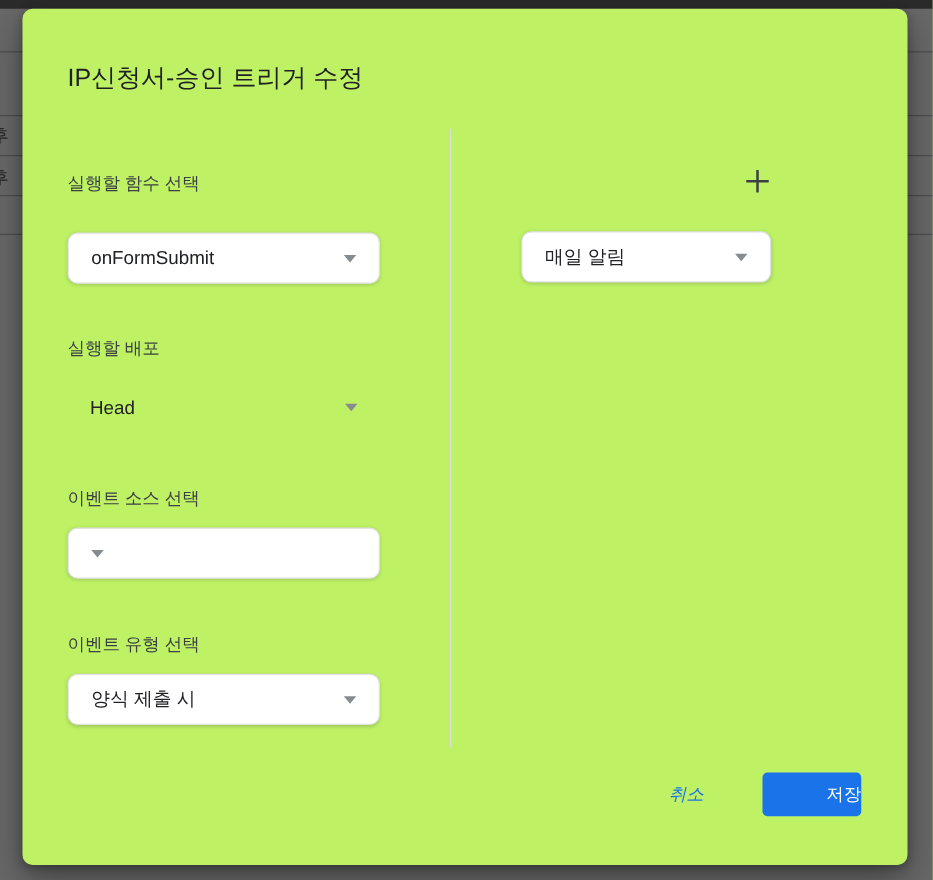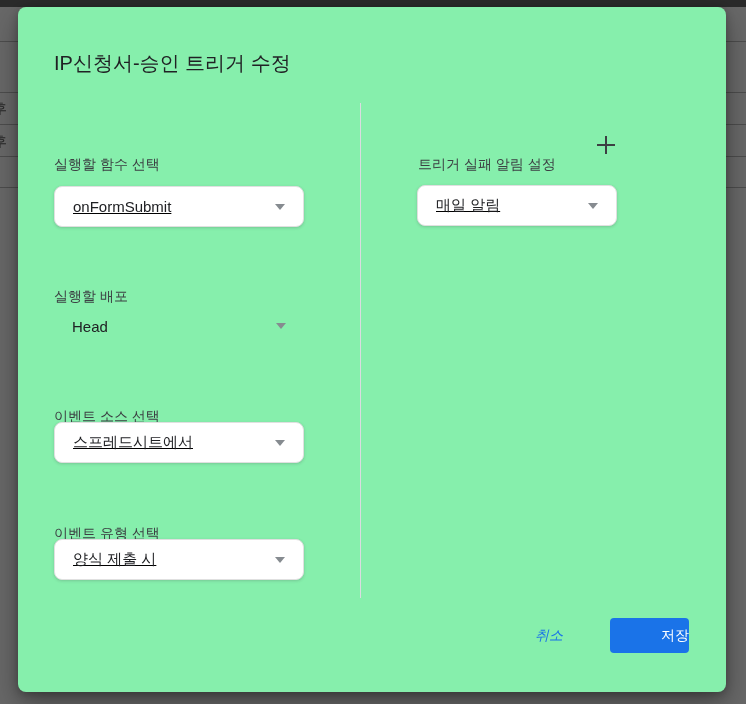--- a/index.html
+++ b/index.html
@@ -11,36 +11,36 @@
   .screen { position:relative; width:746px; height:704px; overflow:hidden; background:#686868; }
 
   
   .bg-topbar { position:absolute; left:0; top:0; width:746px; height:7px; background:#2b2b2b; }
   .bg-line { position:absolute; left:0; width:746px; height:1px; background:#4d4d4d; }
   .bg-row-text { position:absolute; left:-7px; color:#262626; font-size:14px; line-height:18px; }
 
   
   .dialog {
     position:absolute; left:18px; top:7px; width:708px; height:685px;
-    background:#86efac; border-radius:8px;
+    background:#bef264; border-radius:8px;
     box-shadow:0 12px 28px rgba(0,0,0,0.35), 0 2px 8px rgba(0,0,0,0.25);
   }
   .dialog-title {
     position:absolute; left:36px; top:42px;
     font-size:20px; line-height:28px; color:#202124; font-weight:400;
   }
   .v-divider { position:absolute; left:342px; top:96px; width:1px; height:495px; background:#dadce0; }
 
-  .field-label { position:absolute; font-size:14px; line-height:20px; color:#3c4043;margin-top:18px; }
+  .field-label { position:absolute; font-size:14px; line-height:20px; color:#3c4043; }
 
   .select-box {
     position:absolute; width:250px; height:41px;
     background:#fff; border:1px solid #e0e0e0; border-radius:8px;
     box-shadow:0 1px 3px rgba(60,64,67,0.22);
-    display:flex; align-items:center; padding:0 18px; cursor:pointer;text-decoration:underline;
+    display:flex; align-items:center; padding:0 18px; cursor:pointer;
   }
   .select-plain {
     position:absolute; width:250px; height:30px;
     display:flex; align-items:center; padding:0 18px; cursor:pointer;justify-content:flex-end;
   }
   .select-value { font-size:15px; color:#202124; flex:1; white-space:nowrap; }
   .dd-arrow {
     width:0; height:0; flex:none;
     border-left:5.5px solid transparent; border-right:5.5px solid transparent;
     border-top:6px solid #868b90;
@@ -89,31 +89,29 @@
     </div>
 
     <div class="field-label" style="left:36px; top:261px">실행할 배포</div>
     <div class="select-plain" style="left:36px; top:304px">
       <span class="select-value">Head</span>
       <span class="dd-arrow"></span>
     </div>
 
     <div class="field-label" style="left:36px; top:381px">이벤트 소스 선택</div>
     <div class="select-box" style="left:36px; top:415px">
-      <span class="select-value">스프레드시트에서</span>
       <span class="dd-arrow"></span>
     </div>
 
     <div class="field-label" style="left:36px; top:498px">이벤트 유형 선택</div>
     <div class="select-box" style="left:36px; top:532px">
       <span class="select-value">양식 제출 시</span>
       <span class="dd-arrow"></span>
     </div>
 
-    <div class="field-label" style="left:400px; top:129px">트리거 실패 알림 설정</div>
     <div class="plus-icon"></div>
     <div class="select-box" style="left:399px; top:178px; width:200px">
       <span class="select-value">매일 알림</span>
       <span class="dd-arrow"></span>
     </div>
 
     <button class="btn-cancel">취소</button>
     <button class="btn-save">저장</button>
 
   </div>

